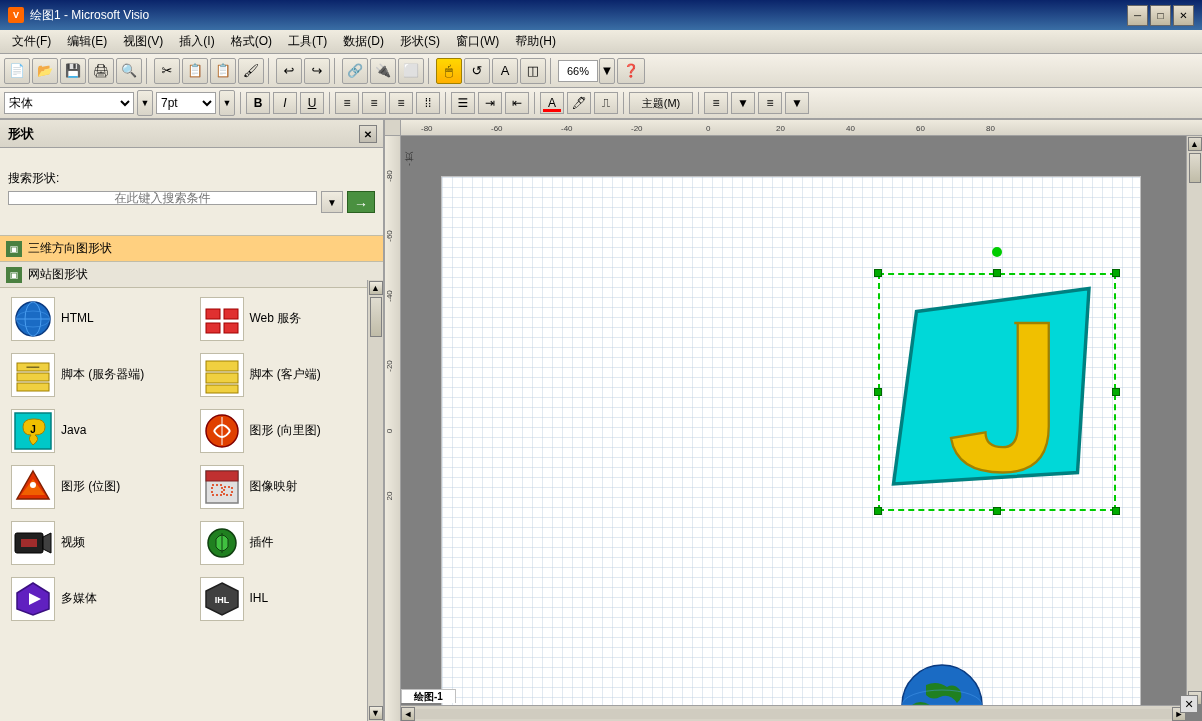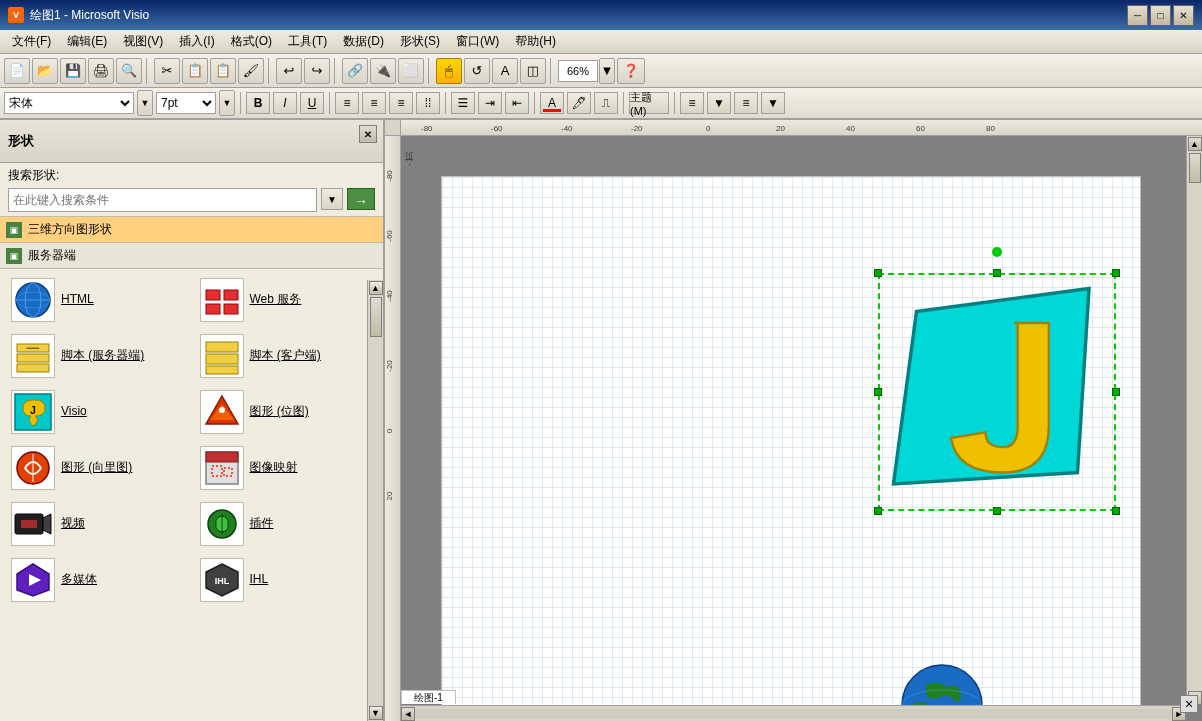--- a/index.html
+++ b/index.html
@@ -79,34 +79,34 @@
     
     .shapes-panel {
       width: 385px;
       background: #f0ece0;
       border-right: 2px solid #a0a0a0;
       display: flex;
       flex-direction: column;
       position: relative;
     }
     .panel-header {
-      height: 43px;
+      height: 28px;
       background: linear-gradient(to bottom, #e8e4d8, #d8d4c8);
       display: flex;
       align-items: center;
       padding: 0 8px;
       border-bottom: 1px solid #a0a0a0;
       font-size: 13px;
       font-weight: bold;
     }
     .panel-close { position: absolute; right: 6px; top: 5px; width: 18px; height: 18px; background: linear-gradient(to bottom, #e0dcd0, #c0bcb0); border: 1px solid #808080; display: flex; align-items: center; justify-content: center; font-size: 10px; cursor: pointer; }
-    .search-section { padding: 4px 8px; border-bottom: 1px solid #c0bca8; }
+    .search-section { padding: 22px 8px; border-bottom: 1px solid #c0bca8; }
     .search-label { font-size: 12px; margin-bottom: 4px; }
     .search-row { display: flex; gap: 4px; }
-    .search-input { flex: 1; height: 24px; border: 1px solid #a0a0a0; background: white; padding: 0 4px; font-size: 12px; }
+    .search-input { flex: 1; height: 14px; border: 1px solid #a0a0a0; background: white; padding: 0 4px; font-size: 12px; text-align: center; }
     .search-dropdown { width: 22px; height: 22px; background: linear-gradient(to bottom, #f0ece0, #d8d4c8); border: 1px solid #a0a0a0; display: flex; align-items: center; justify-content: center; font-size: 10px; cursor: pointer; }
     .search-go { width: 28px; height: 22px; background: #4a9040; border: 1px solid #2a6020; display: flex; align-items: center; justify-content: center; color: white; font-size: 14px; cursor: pointer; }
 
     
     .shape-category {
       height: 26px;
       display: flex;
       align-items: center;
       padding: 0 6px;
       gap: 6px;
@@ -121,21 +121,20 @@
     
     .shape-grid {
       flex: 1;
       overflow-y: auto;
       padding: 4px;
     }
     .shape-grid-inner {
       display: grid;
       grid-template-columns: 1fr 1fr;
       gap: 2px;
-      text-decoration: underline;
     }
     .shape-item {
       display: flex;
       align-items: center;
       gap: 6px;
       padding: 4px 6px;
       cursor: pointer;
       border: 1px solid transparent;
       background: #f0ece0;
       min-height: 52px;
@@ -269,21 +268,22 @@
 
     .close-btn-x { position: absolute; bottom: 8px; right: 4px; width: 18px; height: 18px; background: #e0e0e0; border: 1px solid #808080; display: flex; align-items: center; justify-content: center; font-size: 11px; cursor: pointer; }
 
     
     .page-tabs {
       position: absolute;
       bottom: 16px;
       left: 16px;
       height: 16px;
       display: flex;
-      align-items: center;
+      align-items: flex-start;
+      font-weight: bold;
     }
     .page-tab {
       height: 14px;
       padding: 0 12px;
       background: white;
       border: 1px solid #c0c0c0;
       border-bottom: none;
       font-size: 10px;
       display: flex;
       align-items: center;
@@ -367,21 +367,21 @@
   <div class="fmt-btn">⁞⁞</div>
   <div class="fmt-sep"></div>
   <div class="fmt-btn">☰</div>
   <div class="fmt-btn">⇥</div>
   <div class="fmt-btn">⇤</div>
   <div class="fmt-sep"></div>
   <div class="fmt-btn" style="position:relative;">A<span style="position:absolute;bottom:1px;left:2px;right:2px;height:3px;background:red;"></span></div>
   <div class="fmt-btn">🖊</div>
   <div class="fmt-btn">⎍</div>
   <div class="fmt-sep"></div>
-  <div class="fmt-btn" style="width:40px;font-size:11px;">主题(M)</div>
+  <div class="fmt-btn" style="width:64px;font-size:11px;">主题(M)</div>
   <div class="fmt-sep"></div>
   <div class="fmt-btn">≡</div>
   <div class="fmt-btn">▼</div>
   <div class="fmt-btn">≡</div>
   <div class="fmt-btn">▼</div>
 </div>
 
 <div class="main-area">
 
   <div class="shapes-panel">
@@ -398,21 +398,21 @@
         <div class="search-go">→</div>
       </div>
     </div>
 
     <div class="shape-category active">
       <div class="cat-icon">▣</div>
       <span>三维方向图形状</span>
     </div>
     <div class="shape-category">
       <div class="cat-icon">▣</div>
-      <span>服务器端</span>
+      <span>网站图形状</span>
     </div>
 
     <div class="shape-grid">
       <div class="shape-grid-inner">
 
         <div class="shape-item">
           <div class="shape-thumb">
             <svg width="40" height="40" viewBox="0 0 40 40">
               <circle cx="20" cy="20" r="17" fill="#1a6bc4" stroke="#0a3a80" stroke-width="1.5"></circle>
               <ellipse cx="20" cy="20" rx="8" ry="17" fill="none" stroke="#4a9ef0" stroke-width="1"></ellipse>
@@ -460,44 +460,44 @@
         </div>
 
         <div class="shape-item">
           <div class="shape-thumb">
             <svg width="40" height="40" viewBox="0 0 40 40">
               <rect x="2" y="2" width="36" height="36" fill="#00c8c8" stroke="#008080" stroke-width="1.5"></rect>
               <path d="M22 8 Q32 8 32 16 Q32 24 22 24 Q28 28 20 34 Q14 28 18 24 Q10 24 10 16 Q10 8 20 8 Z" fill="#f0c000" stroke="#a08000" stroke-width="1"></path>
               <text x="20" y="22" text-anchor="middle" font-size="10" fill="#000" font-weight="bold">J</text>
             </svg>
           </div>
-          <span class="shape-label">Visio</span>
-        </div>
-
-        <div class="shape-item">
-          <div class="shape-thumb">
-            <svg width="40" height="40" viewBox="0 0 40 40">
-              <polygon points="20,4 36,32 4,32" fill="#e03000" stroke="#802000" stroke-width="1.5"></polygon>
-              <polygon points="20,12 32,28 8,28" fill="#f06000" stroke="none"></polygon>
-              <circle cx="20" cy="18" r="3" fill="white"></circle>
-            </svg>
-          </div>
-          <span class="shape-label">图形 (位图)</span>
+          <span class="shape-label">Java</span>
         </div>
 
         <div class="shape-item">
           <div class="shape-thumb">
             <svg width="40" height="40" viewBox="0 0 40 40">
               <circle cx="20" cy="20" r="16" fill="#e04000" stroke="#800000" stroke-width="1.5"></circle>
               <path d="M12 20 Q20 8 28 20" fill="none" stroke="white" stroke-width="2"></path>
               <path d="M12 20 Q20 32 28 20" fill="none" stroke="white" stroke-width="2"></path>
               <line x1="20" y1="6" x2="20" y2="34" stroke="white" stroke-width="1"></line>
             </svg>
           </div>
           <span class="shape-label">图形 (向里图)</span>
+        </div>
+
+        <div class="shape-item">
+          <div class="shape-thumb">
+            <svg width="40" height="40" viewBox="0 0 40 40">
+              <polygon points="20,4 36,32 4,32" fill="#e03000" stroke="#802000" stroke-width="1.5"></polygon>
+              <polygon points="20,12 32,28 8,28" fill="#f06000" stroke="none"></polygon>
+              <circle cx="20" cy="18" r="3" fill="white"></circle>
+            </svg>
+          </div>
+          <span class="shape-label">图形 (位图)</span>
         </div>
 
 
         <div class="shape-item">
           <div class="shape-thumb">
             <svg width="40" height="40" viewBox="0 0 40 40">
               <rect x="4" y="4" width="32" height="32" fill="#e0e0e0" stroke="#808080" stroke-width="1.5"></rect>
               <rect x="4" y="4" width="32" height="10" fill="#c03030" stroke="#802020" stroke-width="1"></rect>
               <rect x="10" y="18" width="10" height="10" fill="none" stroke="#e03000" stroke-width="1.5" stroke-dasharray="2,2"></rect>
               <rect x="22" y="20" width="8" height="8" fill="none" stroke="#e03000" stroke-width="1.5" stroke-dasharray="2,2"></rect>

